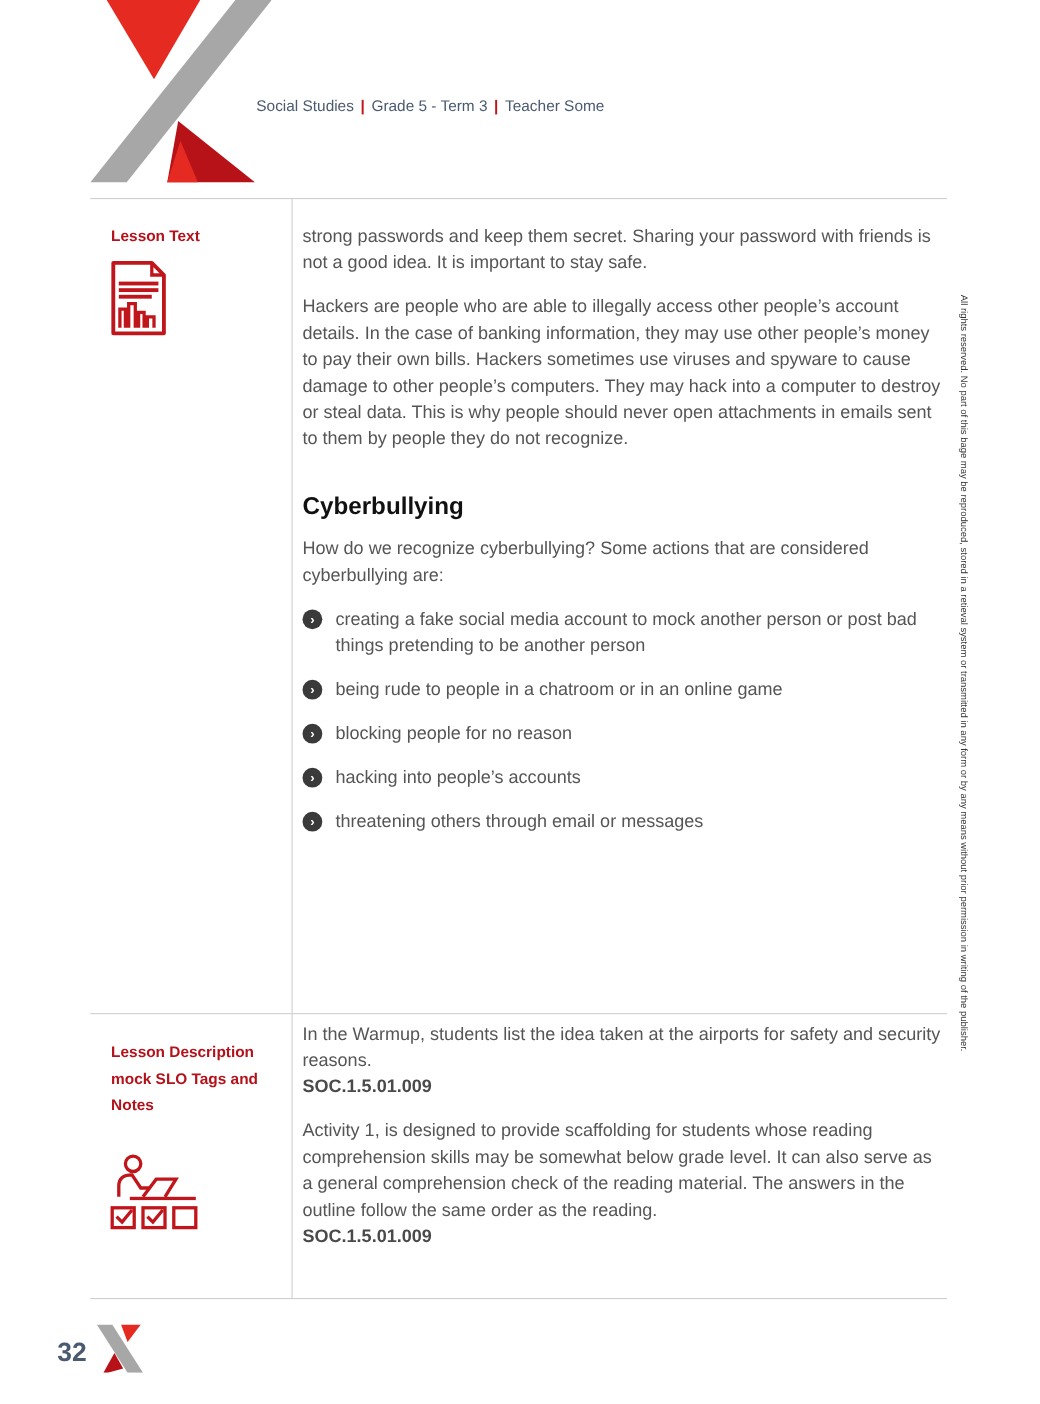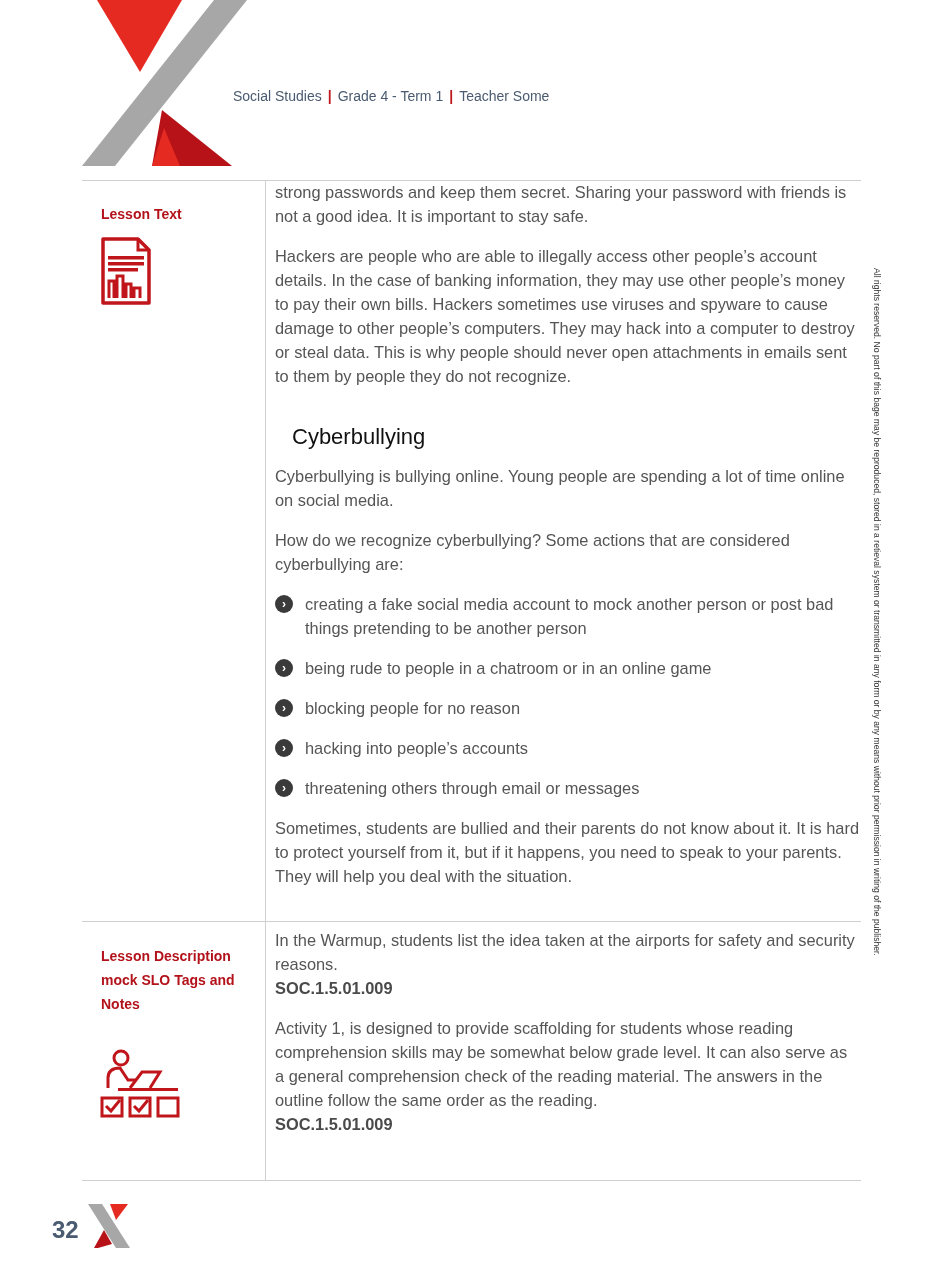--- a/index.html
+++ b/index.html
@@ -19,21 +19,21 @@
   .vrule { position: absolute; left: 265px; width: 1px; background: #cfcfcf; }
 
   .side-label {
     position: absolute; left: 101px; color: #b3121a; font-weight: bold;
     font-size: 14px; line-height: 24px;
   }
   .side-icon { position: absolute; }
 
   .content { position: absolute; left: 275px; width: 585px; font-size: 16.4px; line-height: 24px; color: #555; }
   .content p { margin: 0 0 16px 0; }
-  .content h2 { margin: 0 0 12px 17px; font-size: 22px; line-height: 30px; color: #111; font-weight: normal; }
+  .content h2 { margin: 0 0 12px 0; font-size: 22px; line-height: 30px; color: #111; font-weight: bold; }
   .content ul { list-style: none; margin: 0 0 16px 0; padding: 0; }
   .content li { position: relative; padding-left: 30px; margin-bottom: 16px; }
   .content li .bullet {
     position: absolute; left: 0; top: 3px; width: 18px; height: 18px;
     border-radius: 50%; background: #3a3a3a; color: #fff;
     font-size: 12px; line-height: 18px; text-align: center; font-weight: bold;
   }
   .content .code { font-weight: bold; color: #4a4a4a; display: block; }
 
   .vertical-note {
@@ -49,53 +49,51 @@
 <body>
 
 <svg class="logo-top" viewBox="0 0 165 166">
   <polygon points="15,0 100,0 58,72" fill="#e52a22"></polygon>
   <polygon points="80,110 150,166 70,166" fill="#b81219"></polygon>
   <polygon points="70,166 98,166 82,128" fill="#e52a22"></polygon>
   <polygon points="132,0 165,0 33,166 0,166" fill="#a7a7a7"></polygon>
 </svg>
 
 <div class="header-line">
-  <span>Social Studies</span><span class="sep">|</span><span>Grade 4 - Term 1</span><span class="sep">|</span><span>Teacher Some</span>
+  <span>Social Studies</span><span class="sep">|</span><span>Grade 5 - Term 3</span><span class="sep">|</span><span>Teacher Some</span>
 </div>
 
 <div class="rule" style="top:180px"></div>
 <div class="vrule" style="top:180px; height:741px"></div>
 <div class="rule" style="top:921px"></div>
 <div class="vrule" style="top:921px; height:259px"></div>
 <div class="rule" style="top:1180px"></div>
 
 <div class="side-label" style="top:202px">Lesson Text</div>
 <svg class="side-icon" style="left:100px; top:236px; width:52px; height:70px" viewBox="0 0 52 70">
   <path d="M3,3 H38 L49,14 V67 H3 Z" fill="none" stroke="#c0161b" stroke-width="3.5" stroke-linejoin="round"></path>
   <path d="M38,3 V14 H49" fill="none" stroke="#c0161b" stroke-width="3"></path>
   <rect x="8" y="20" width="36" height="3.5" fill="#c0161b"></rect>
   <rect x="8" y="26" width="36" height="3.5" fill="#c0161b"></rect>
   <rect x="8" y="32" width="30" height="3.5" fill="#c0161b"></rect>
   <path d="M9,62 V45 H14 V62 M17,62 V40 H23 V62 M26,62 V48 H31 V62 M34,62 V52 H40 V62" fill="none" stroke="#c0161b" stroke-width="3"></path>
 </svg>
 
-<div class="content" style="top:180px">
+<div class="content" style="top:203px">
   <p>strong passwords and keep them secret. Sharing your password with friends is not a good idea.  It is important to stay safe.</p>
   <p style="margin-bottom:34px">Hackers are people who are able to illegally access other people’s account details. In the case of banking information, they may use other people’s money to pay their own bills.  Hackers sometimes use viruses and spyware to cause damage to other people’s computers.  They may hack into a computer to destroy or steal data.  This is why people should never open attachments in emails sent to them by people they do not recognize.</p>
   <h2>Cyberbullying</h2>
-  <p>Cyberbullying is bullying online.  Young people are spending a lot of time online on social media.</p>
   <p> How do we recognize cyberbullying? Some actions that are considered cyberbullying are:</p>
   <ul>
     <li><span class="bullet">›</span><span>creating a fake social media account to mock another person or post bad things pretending to be another person</span></li>
     <li><span class="bullet">›</span><span>being rude to people in a chatroom or in an online game</span></li>
     <li><span class="bullet">›</span><span>blocking people for no reason</span></li>
     <li><span class="bullet">›</span><span>hacking into people’s accounts</span></li>
     <li><span class="bullet">›</span><span>threatening others through email or messages</span></li>
   </ul>
-  <p>Sometimes, students are bullied and their parents do not know about it. It is hard to protect yourself from it, but if it happens, you need to speak to your parents. They will help you deal with the situation.</p>
 </div>
 
 <div class="side-label" style="top:944px; width:150px">Lesson Description mock SLO Tags and Notes</div>
 <svg class="side-icon" style="left:100px; top:1048px; width:82px; height:72px" viewBox="0 0 82 72">
   <circle cx="21" cy="10" r="7" fill="none" stroke="#c0161b" stroke-width="3"></circle>
   <path d="M8,40 V30 Q8,20 20,20 L28,32 H36" fill="none" stroke="#c0161b" stroke-width="3"></path>
   <path d="M30,40 L42,24 H60 L50,40" fill="none" stroke="#c0161b" stroke-width="3"></path>
   <rect x="18" y="40" width="60" height="3" fill="#c0161b"></rect>
   <rect x="2" y="50" width="20" height="18" fill="none" stroke="#c0161b" stroke-width="3"></rect>
   <path d="M6,58 L11,63 L20,52" fill="none" stroke="#c0161b" stroke-width="3"></path>

